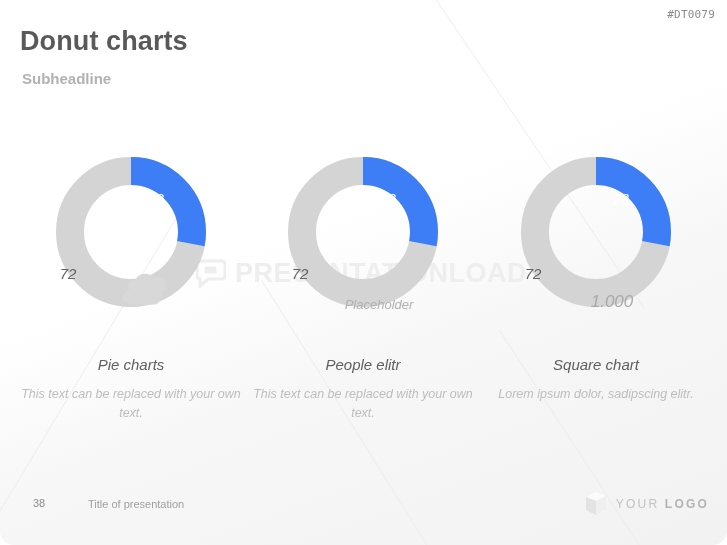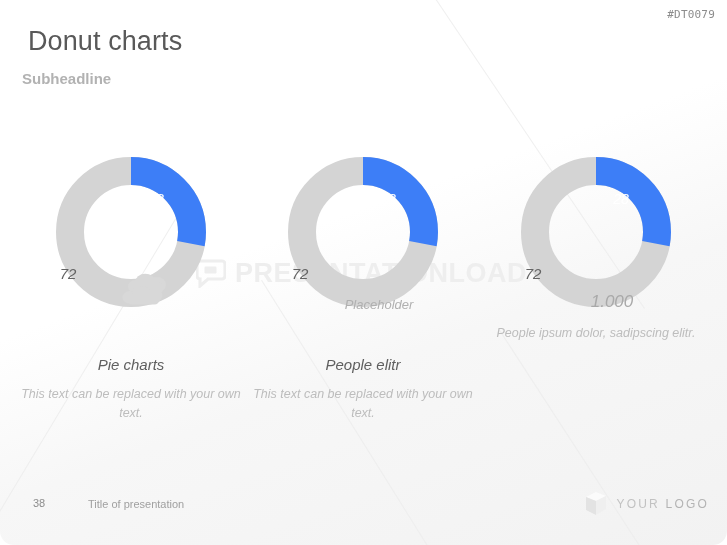--- a/index.html
+++ b/index.html
@@ -44,23 +44,22 @@
     letter-spacing: .2px;
   }
 
   
   .headline {
     position: absolute;
     left: 20px;
     top: 26px;
     font-size: 27px;
     color: #595959;
-    font-weight: normal;
+    font-weight: bold;
     letter-spacing: .1px;
-    margin-left: 8px;
   }
   .subheadline {
     position: absolute;
     left: 22px;
     top: 70px;
     font-size: 15px;
     color: #b2b2b2;
     font-weight: bold;
   }
 
@@ -191,21 +190,21 @@
     display: flex;
     align-items: center;
     gap: 9px;
   }
   .logo-mark { width: 22px; height: 25px; display: block; }
   .logo-text {
     font-size: 12px;
     color: #c2c2c2;
     letter-spacing: 2.2px;
   }
-  .logo-text b { color: #b4b4b4; font-weight: normal; }
+  .logo-text b { color: #b4b4b4; font-weight: bold; }
 </style>
 </head>
 <body>
 
 <div id="slide">
 
   <div class="diag" style="left:410px; top:-40px; width:420px; transform:rotate(56deg);"></div>
   <div class="diag" style="left:262px; top:280px; width:330px; transform:rotate(58deg);"></div>
   <div class="diag" style="left:500px; top:330px; width:280px; transform:rotate(57deg);"></div>
   <div class="diag" style="left:-30px; top:560px; width:400px; transform:rotate(-59deg);"></div>
@@ -277,21 +276,22 @@
         <svg class="donut-svg" width="160" height="160" viewBox="0 0 160 160" aria-hidden="true">
           <circle cx="80" cy="80" r="61" fill="none" stroke="#d4d4d4" stroke-width="28"></circle>
           <circle cx="80" cy="80" r="61" fill="none" stroke="#3d7ef7" stroke-width="28" stroke-dasharray="107.3 276.0" transform="rotate(-90 80 80)"></circle>
           <text class="val-blue" x="105" y="52" text-anchor="middle">28</text>
           <text class="val-gray" x="17" y="127" text-anchor="middle">72</text>
         </svg>
         <div class="donut-center">
           <span class="center-text big">1.000</span>
         </div>
       </div>
-      <div class="caption-body">People ipsum dolor, sadipscing elitr.</div>
+      <div class="caption-title">Square chart</div>
+      <div class="caption-body">Lorem ipsum dolor, sadipscing elitr.</div>
     </div>
 
   </div>
 
   <div class="footer-divider"></div>
   <div class="page-number">38</div>
   <div class="footer-title">Title of presentation</div>
 
   <div class="logo-block">
     <span class="logo-mark">

